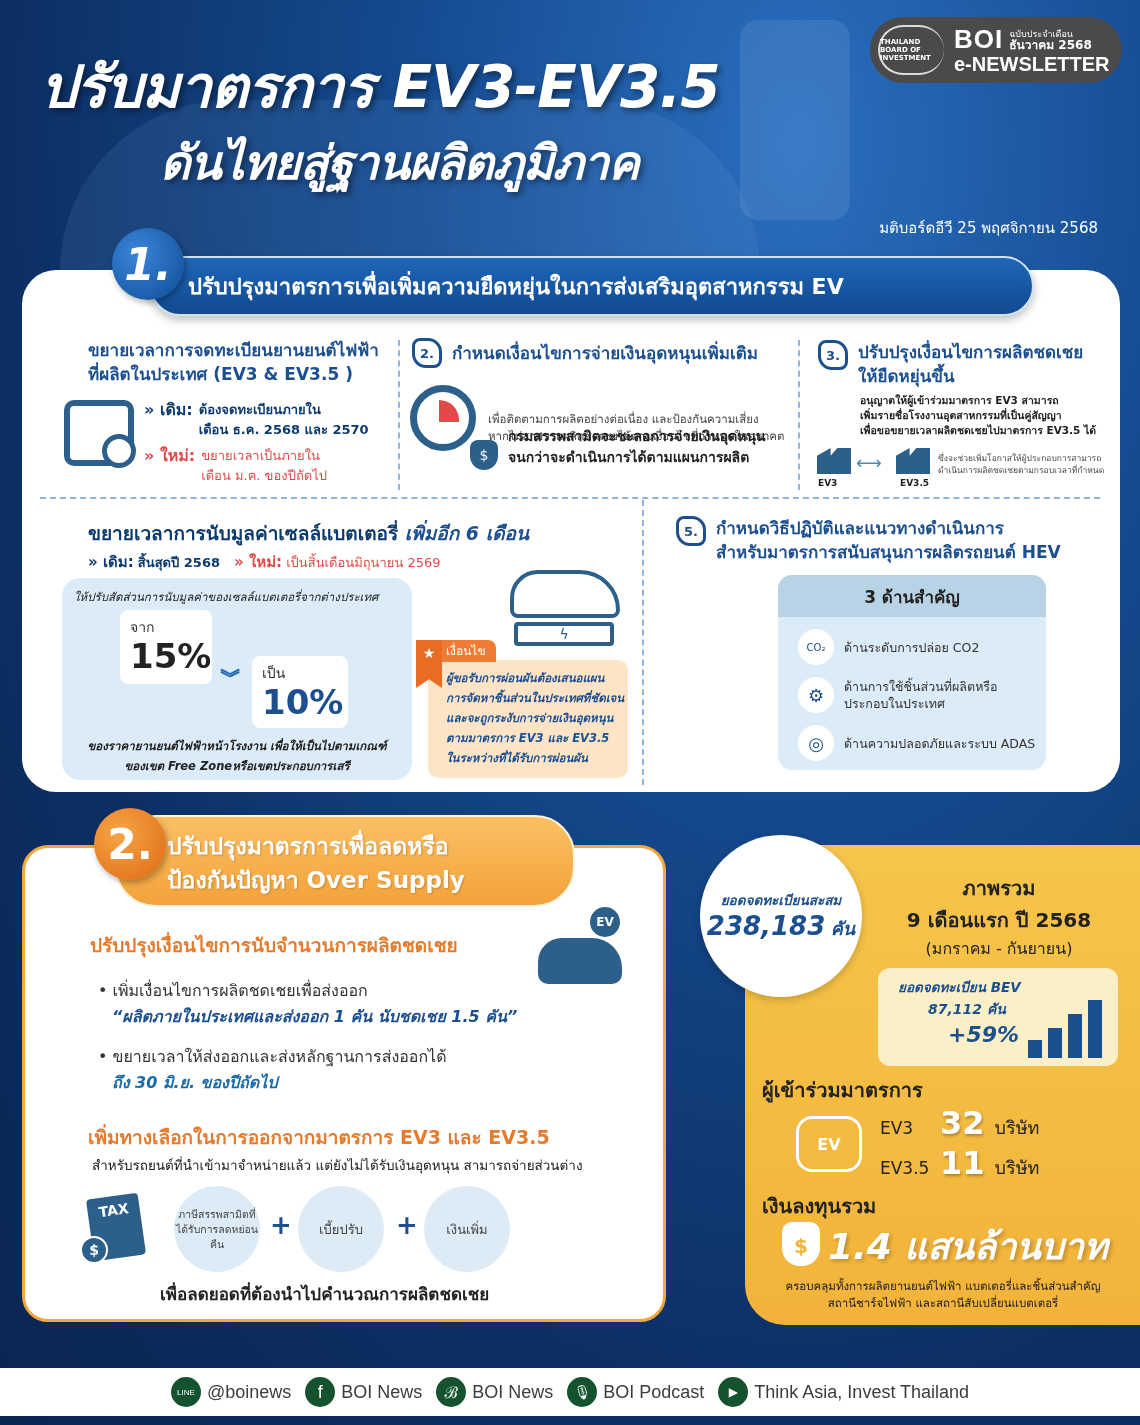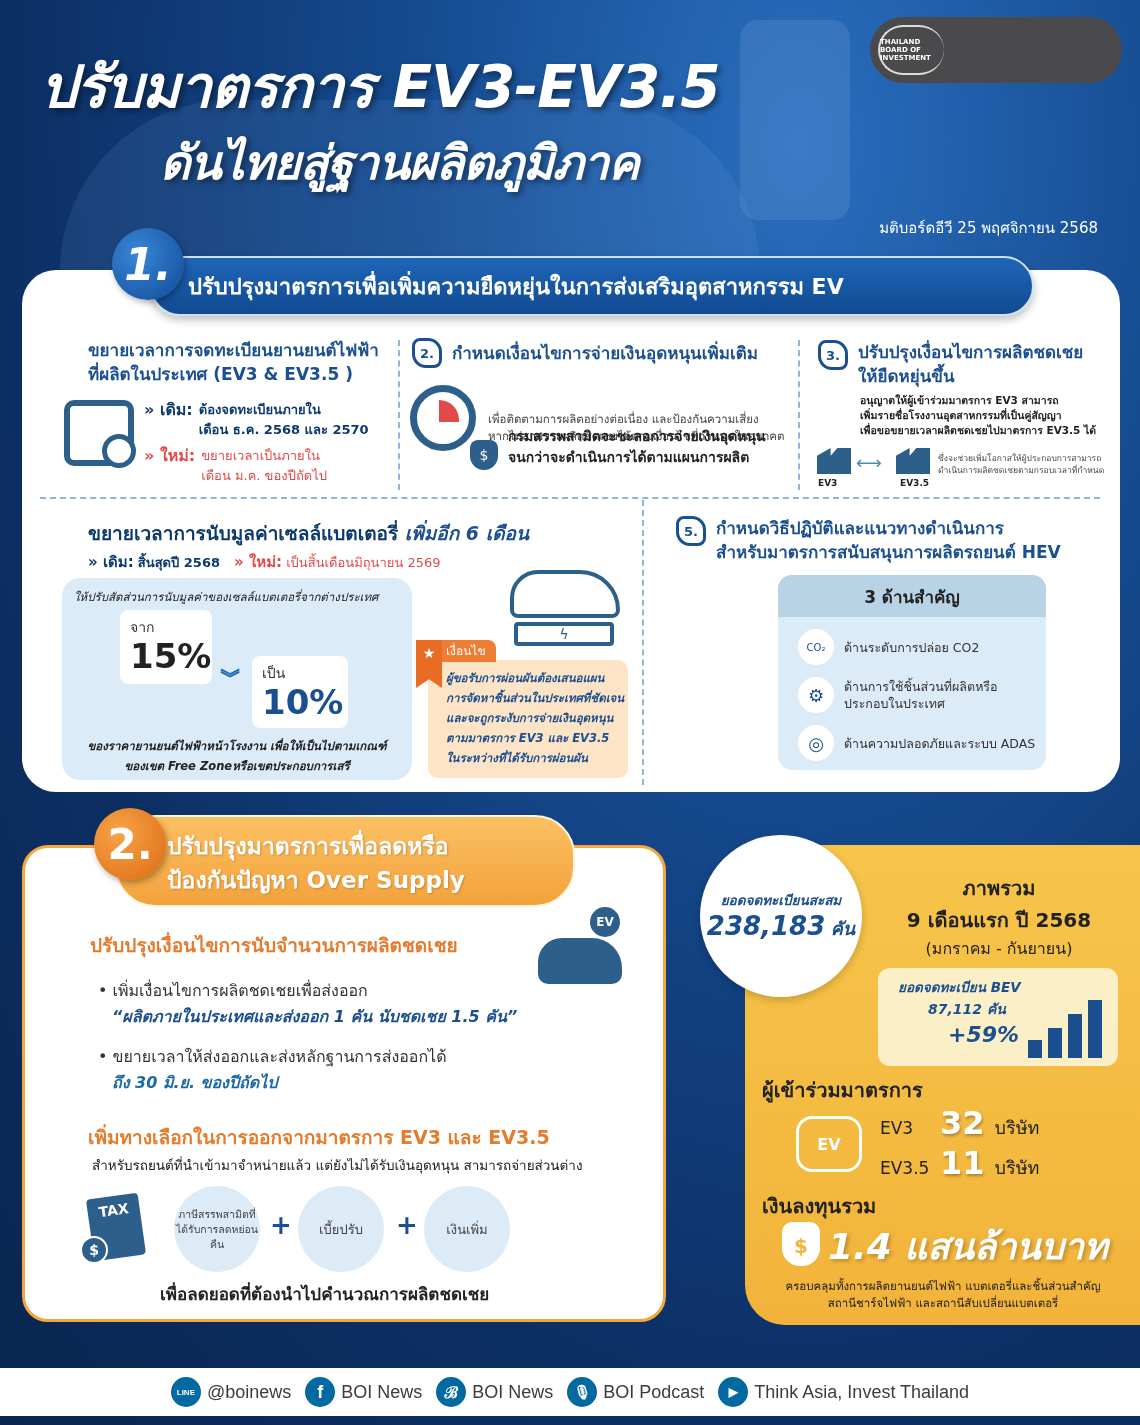--- a/index.html
+++ b/index.html
@@ -57,35 +57,45 @@
   .sec2-bar { position: absolute; left: 115px; top: 815px; width: 460px; height: 92px; border-radius: 40px; background: linear-gradient(#fbc063, #f3a23b); border: 2px solid #fff4dd; color: #fff; font-size: 23px; font-weight: bold; padding: 12px 0 0 50px; line-height: 34px; z-index: 2; text-shadow: 1px 1px 2px rgba(0,0,0,0.2); }
   .sec2-num { position: absolute; left: 94px; top: 808px; width: 72px; height: 72px; border-radius: 50%; background: radial-gradient(circle at 35% 35%, #f8a447, #dc6a13); color: #fff; font-size: 42px; font-weight: bold; display: flex; align-items: center; justify-content: center; z-index: 3; box-shadow: 2px 3px 6px rgba(0,0,0,0.3); }
 
   .stats { position: absolute; left: 745px; top: 845px; width: 395px; height: 480px; background: linear-gradient(#f6c54a, #f3b33a); border-radius: 40px 0 0 40px; }
   .circle-stat { position: absolute; left: 700px; top: 835px; width: 162px; height: 162px; border-radius: 50%; background: #fff; z-index: 3; display: flex; flex-direction: column; align-items: center; justify-content: center; box-shadow: 0 3px 8px rgba(0,0,0,0.2); }
   .bev-box { position: absolute; left: 878px; top: 968px; width: 240px; height: 98px; background: #fbefc7; border-radius: 12px; }
   .tax-bub { position: absolute; width: 86px; height: 86px; border-radius: 50%; background: #ddebf6; display: flex; align-items: center; justify-content: center; text-align: center; font-size: 13px; color: #444; line-height: 15px; }
   .plus { position: absolute; font-size: 26px; font-weight: bold; color: #1b4f8f; }
 
   .footer { position: absolute; left: 0; top: 1368px; width: 1140px; height: 48px; background: #fff; display: flex; align-items: center; justify-content: center; gap: 14px; font-family: "Liberation Sans", sans-serif; font-size: 18px; color: #3c3c3c; }
-  .f-ico { width: 30px; height: 30px; border-radius: 50%; background: #0369a1; color: #fff; display: inline-flex; align-items: center; justify-content: center; font-size: 11px; font-weight: bold; margin-right: 6px; }
+  .f-ico { width: 30px; height: 30px; border-radius: 50%; background: #14532d; color: #fff; display: inline-flex; align-items: center; justify-content: center; font-size: 11px; font-weight: normal; margin-right: 6px; }
   .f-item { display: flex; align-items: center; }
 </style>
 </head>
 <body>
 
 <div class="page">
   <div class="bg-car"></div>
   <div class="bg-charger"></div>
 
   <div class="title t1">ปรับมาตรการ EV3-EV3.5</div>
   <div class="title t2">ดันไทยสู่ฐานผลิตภูมิภาค</div>
 
   <div class="badge">
     <div class="badge-logo">THAILAND BOARD OF INVESTMENT</div>
+    <div class="badge-right">
+      <div class="badge-row">
+        <span class="badge-boi">BOI</span>
+        <span class="badge-small">
+          <div>ฉบับประจำเดือน</div>
+          <div style="font-size:12px;font-weight:bold;">ธันวาคม 2568</div>
+        </span>
+      </div>
+      <div class="badge-news">e-NEWSLETTER</div>
+    </div>
   </div>
 
   <div class="date">มติบอร์ดอีวี 25 พฤศจิกายน 2568</div>
 
   <div class="panel1"></div>
   <div class="sec1-num">1.</div>
   <div class="sec1-bar">ปรับปรุงมาตรการเพื่อเพิ่มความยืดหยุ่นในการส่งเสริมอุตสาหกรรม EV</div>
 
   <div class="box" style="left:88px;top:338px;width:310px;">
     <div class="h-sub blue">ขยายเวลาการจดทะเบียนยานยนต์ไฟฟ้า</div>

